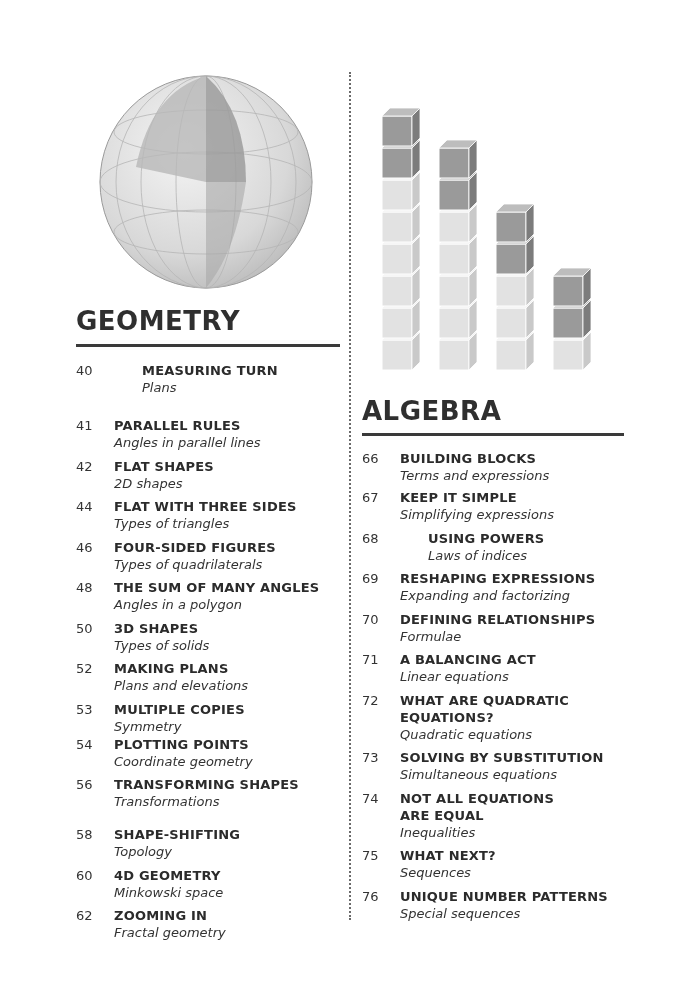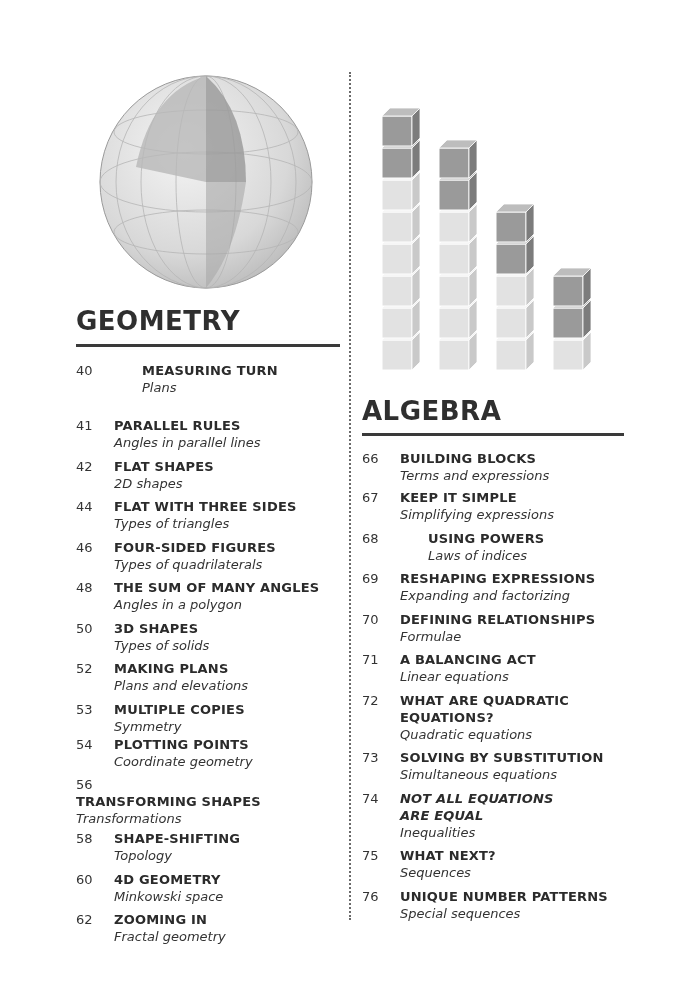--- a/index.html
+++ b/index.html
@@ -232,21 +232,21 @@
         <div class="s">Symmetry</div>
       </div>
     </div>
     <div class="entry" style="margin-bottom: 6.5px;">
       <div class="num">54</div>
       <div class="txt">
         <div class="t">PLOTTING POINTS</div>
         <div class="s">Coordinate geometry</div>
       </div>
     </div>
-    <div class="entry" style="margin-bottom: 3px; flex-direction: column;">
+    <div class="entry" style="margin-bottom: 16px;">
       <div class="num">56</div>
       <div class="txt">
         <div class="t">TRANSFORMING SHAPES</div>
         <div class="s">Transformations</div>
       </div>
     </div>
     <div class="entry" style="margin-bottom: 6.5px;">
       <div class="num">58</div>
       <div class="txt">
         <div class="t">SHAPE-SHIFTING</div>
@@ -321,21 +321,21 @@
     <div class="entry" style="margin-bottom: 6.5px;">
       <div class="num">73</div>
       <div class="txt">
         <div class="t">SOLVING BY SUBSTITUTION</div>
         <div class="s">Simultaneous equations</div>
       </div>
     </div>
     <div class="entry" style="margin-bottom: 6.5px;">
       <div class="num">74</div>
       <div class="txt">
-        <div class="t" style="width: 170px; font-style: italic;">NOT ALL EQUATIONS ARE EQUAL</div>
+        <div class="t" style="width: 170px;">NOT ALL EQUATIONS ARE EQUAL</div>
         <div class="s">Inequalities</div>
       </div>
     </div>
     <div class="entry" style="margin-bottom: 6.5px;">
       <div class="num">75</div>
       <div class="txt">
         <div class="t">WHAT NEXT?</div>
         <div class="s">Sequences</div>
       </div>
     </div>

